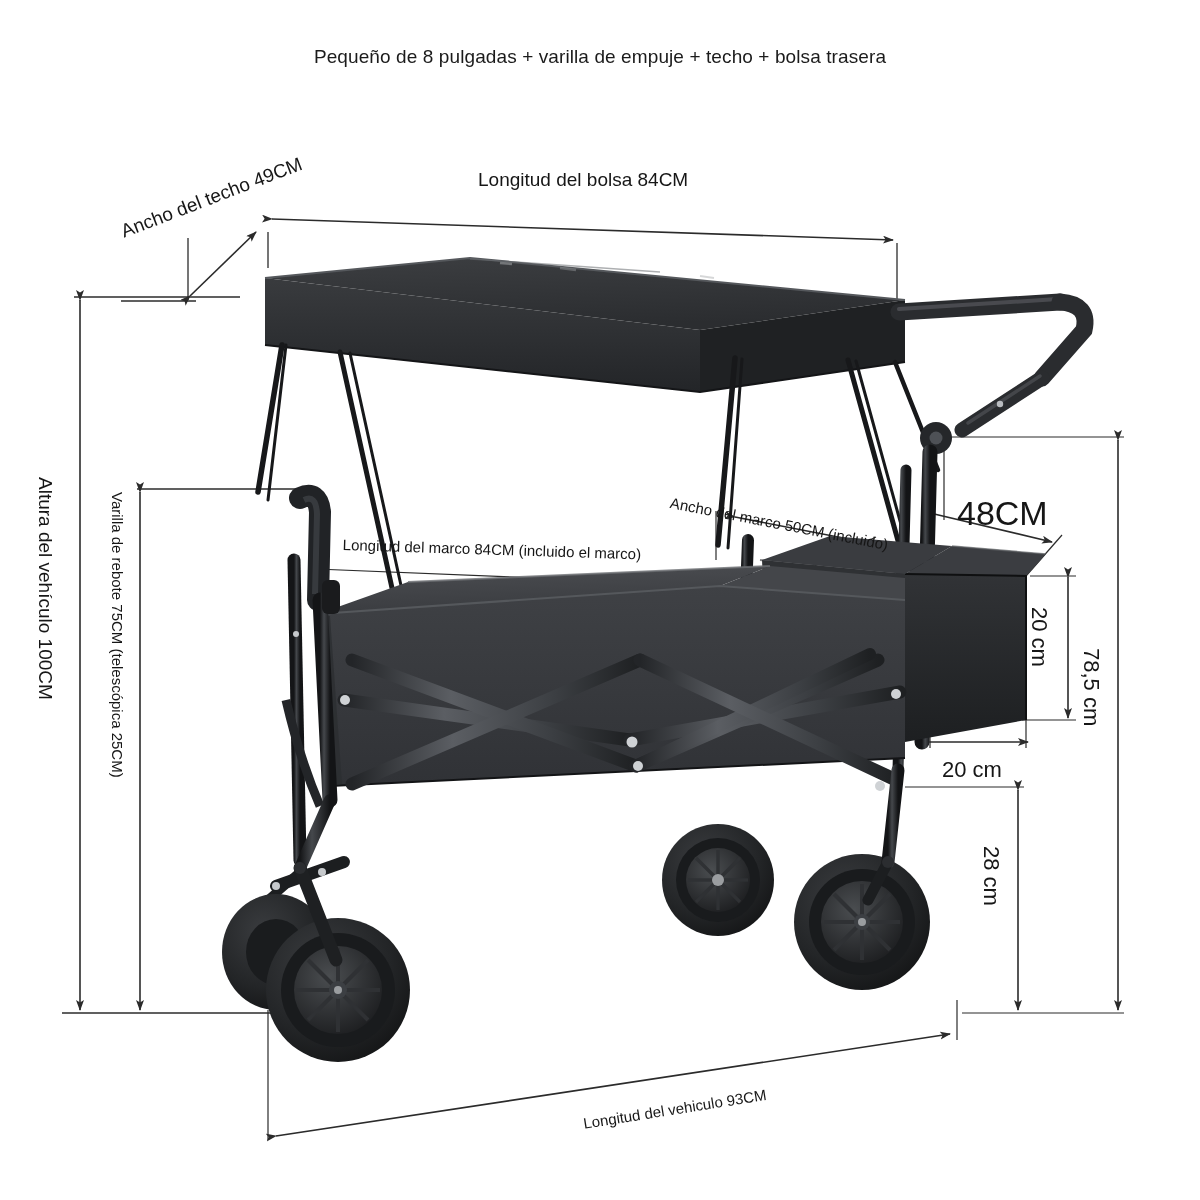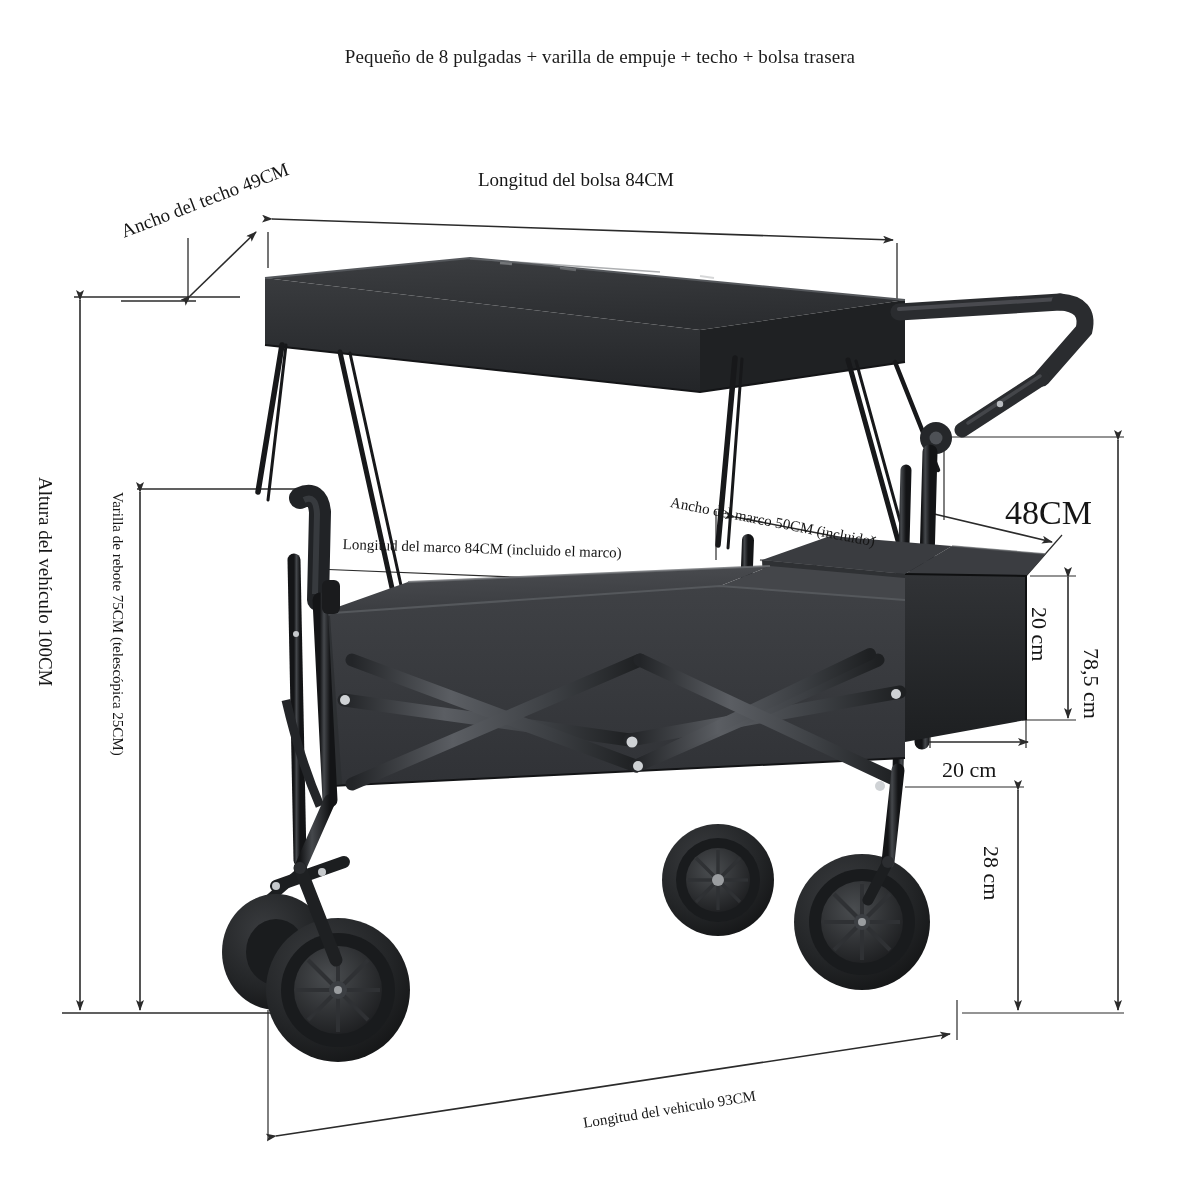--- a/index.html
+++ b/index.html
@@ -3,38 +3,38 @@
 <meta charset="utf-8">
 <style>
   html,body{margin:0;padding:0;}
   body{
     width:1200px;height:1200px;
     background:#ffffff;
     font-family:"Liberation Sans", sans-serif;
     overflow:hidden;
     position:relative;
   }
-  #stage{position:absolute;inset:0;width:1200px;height:1007px;font-family:Liberation Serif, serif;}
+  #stage{position:absolute;inset:0;width:1200px;height:1007px;}
   .title{
     position:absolute;top:46px;left:0;width:1200px;
     text-align:center;
     font-size:19px;color:#1b1b1b;
     letter-spacing:0.1px;
     white-space:nowrap;
   }
   svg.art{position:absolute;top:0;left:0;width:1200px;height:1200px;}
   .dimlabel{
     position:absolute;
     font-size:19px;
     color:#161616;
     white-space:nowrap;
     transform-origin:0 0;
   }
   .dimlabel.small{font-size:15px;}
-  .dimlabel.big{font-size:34px;margin-left:48px;}
+  .dimlabel.big{font-size:34px;}
   .dimlabel.mid{font-size:22px;}
 </style>
 </head>
 <body>
 
 <div id="stage">
 
   <div class="title">Pequeño de 8 pulgadas + varilla de empuje + techo + bolsa trasera</div>
 
   <svg class="art" viewBox="0 0 1200 1200">

